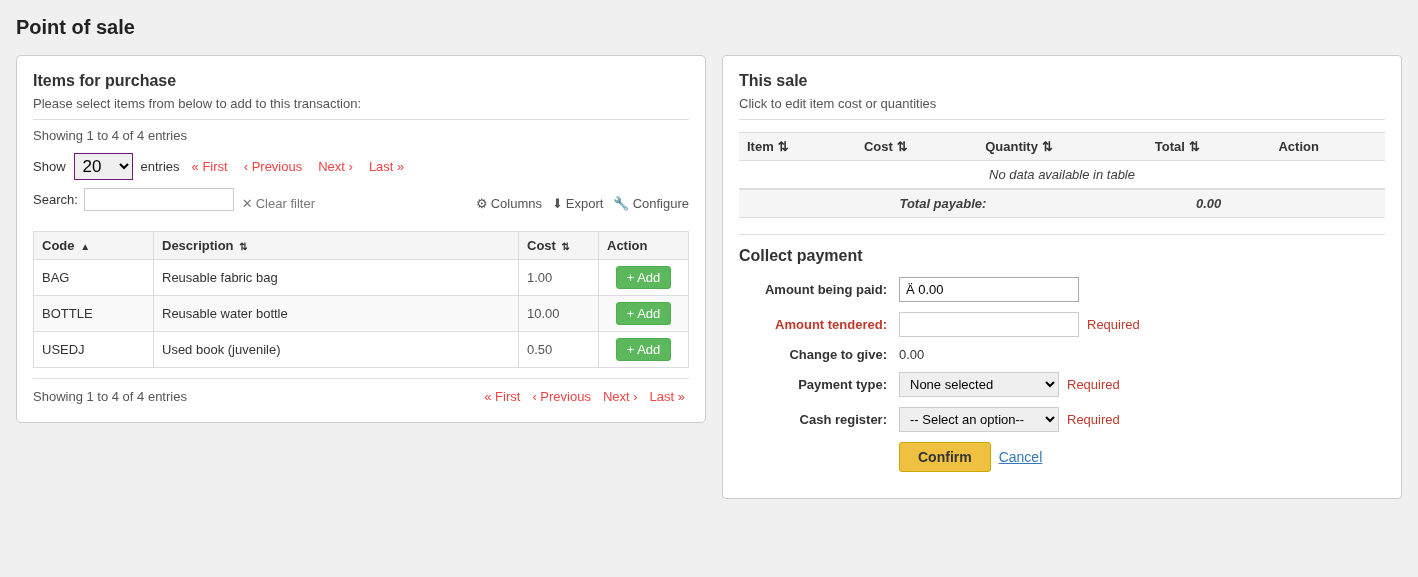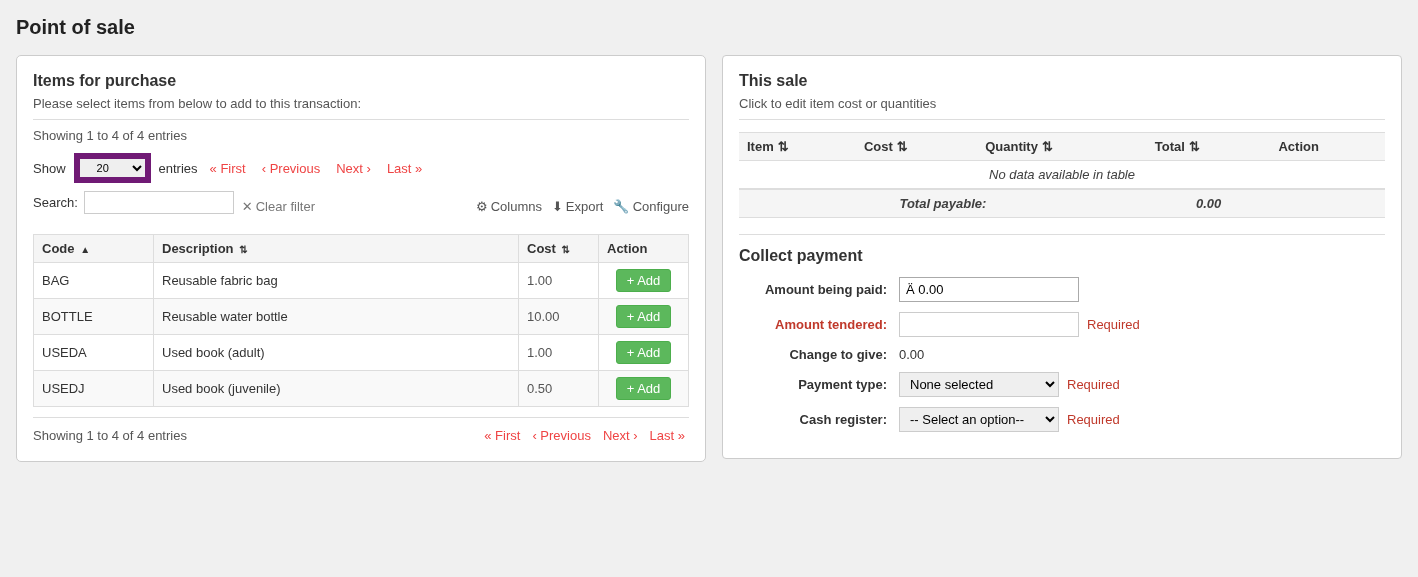--- a/index.html
+++ b/index.html
@@ -59,23 +59,23 @@
       display: flex;
       align-items: center;
       gap: 8px;
       margin-bottom: 8px;
       flex-wrap: wrap;
     }
     .toolbar-row label {
       font-size: 13px;
     }
     select.show-select {
-      font-size: 11px;
-      padding: 2px 13px;
-      border: 6px solid #701a75;
+      font-size: 17px;
+      padding: 2px 4px;
+      border: 1px solid #701a75;
     }
     .pagination-btn {
       background: none;
       border: none;
       color: #ef4444;
       cursor: pointer;
       font-size: 13px;
       padding: 2px 4px;
       text-decoration: none;
     }
@@ -345,28 +345,20 @@
       <td>Reusable fabric bag</td>
       <td class="cost-val">1.00</td>
       <td style="text-align:center;">
         <button class="add-btn">+ Add</button>
       </td>
     </tr>
           <tr>
       <td>BOTTLE</td>
       <td>Reusable water bottle</td>
       <td class="cost-val">10.00</td>
-      <td style="text-align:center;">
-        <button class="add-btn">+ Add</button>
-      </td>
-    </tr>
-          <tr>
-      <td>USEDA</td>
-      <td>Used book (adult)</td>
-      <td class="cost-val">1.00</td>
       <td style="text-align:center;">
         <button class="add-btn">+ Add</button>
       </td>
     </tr>
           <tr>
       <td>USEDJ</td>
       <td>Used book (juvenile)</td>
       <td class="cost-val">0.50</td>
       <td style="text-align:center;">
         <button class="add-btn">+ Add</button>
@@ -448,15 +440,20 @@
       </div>
 
       <div class="form-row">
         <div class="form-label">Cash register:</div>
         <select class="payment-select">
           <option>-- Select an option--</option>
         </select>
         <span class="required-label">Required</span>
       </div>
 
+      <div class="form-row" style="margin-top:4px;">
+        <div style="width:160px;"></div>
+        <button class="confirm-btn">Confirm</button>
+        <button class="cancel-btn">Cancel</button>
+      </div>
     </div>
   </div>
 </div>
 
 </body></html>

